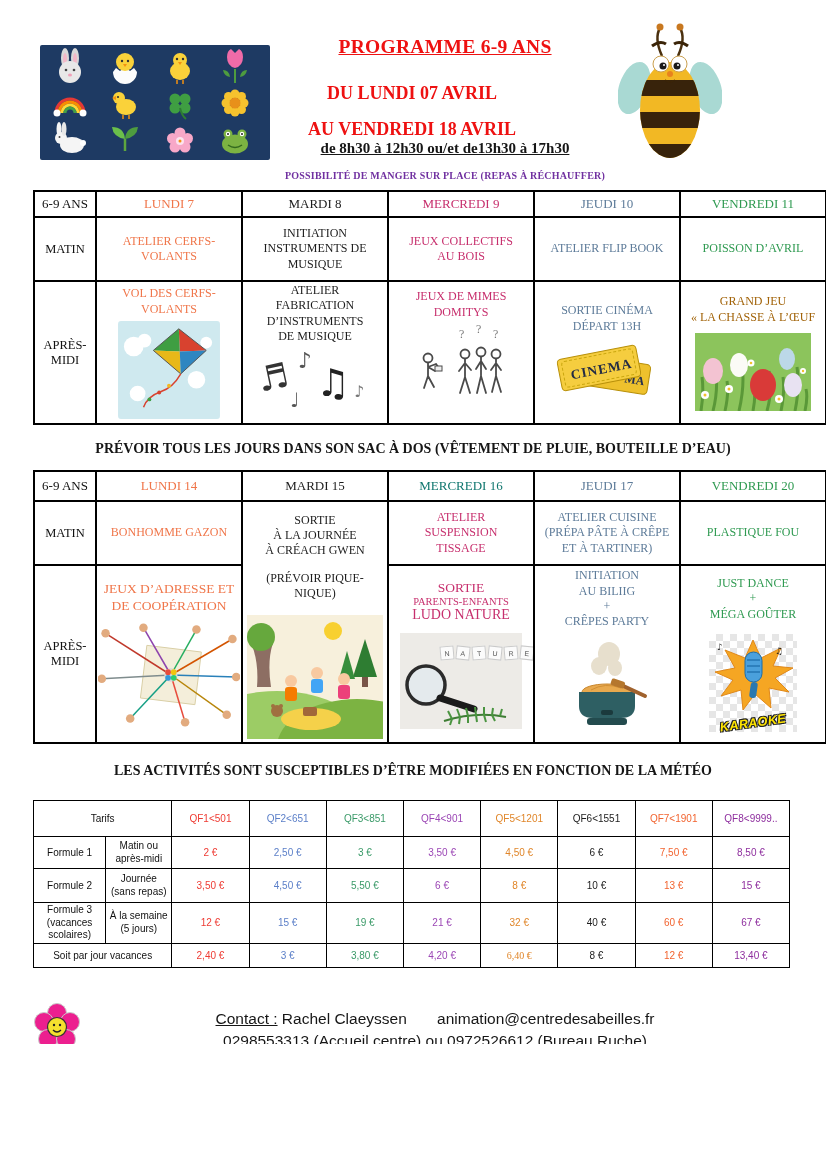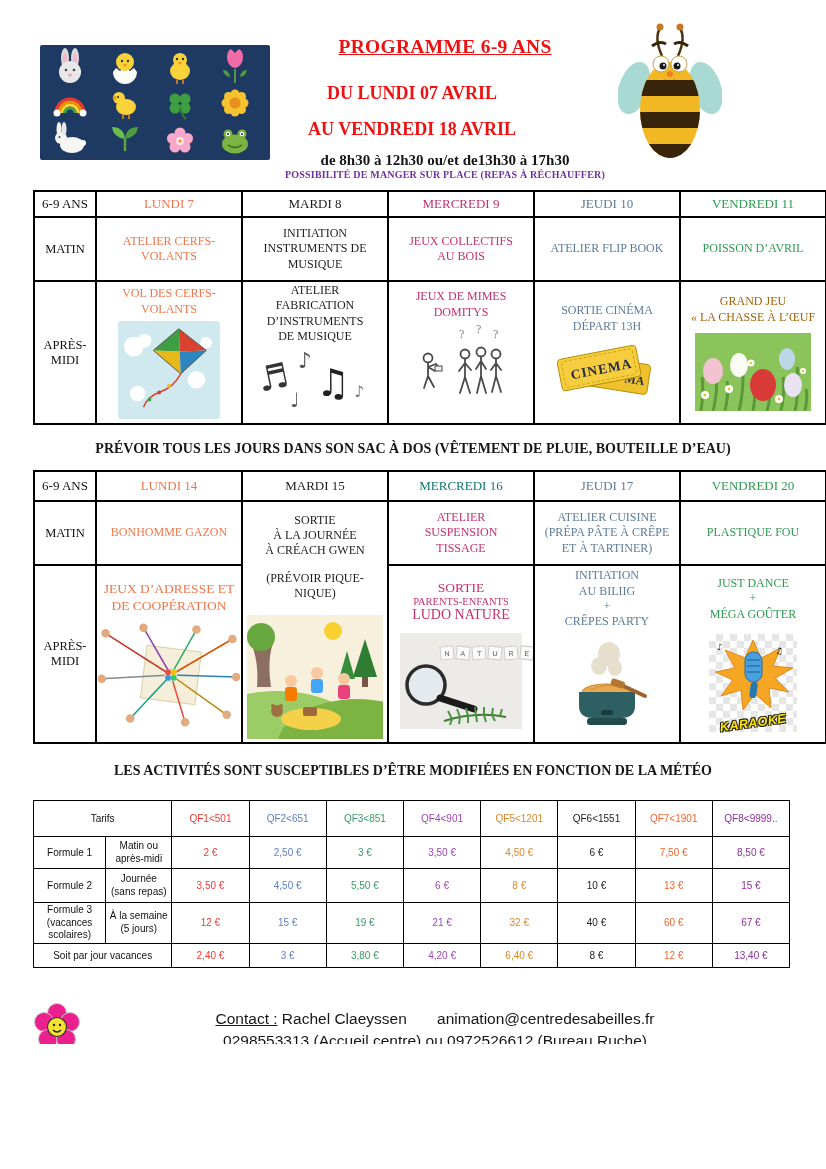--- a/index.html
+++ b/index.html
@@ -151,22 +151,22 @@
       <circle cx="202" cy="89" r="2.2" fill="#fff"></circle>
     <circle cx="188" cy="89" r="1" fill="#222"></circle>
       <circle cx="202" cy="89" r="1" fill="#222"></circle>
     <path d="M188,100 q7,5 14,0" stroke="#33691e" stroke-width="1.5" fill="none"></path>
   </svg>
 
   <div class="abs hdrblock">
     <div class="title" style="color: rgb(238, 17, 17);">PROGRAMME 6-9 ANS</div>
     <div class="dline" style="margin-top: 25px; color: rgb(238, 17, 17);">DU LUNDI 07 AVRIL</div>
     <div class="dline" style="margin-top: 15px; color: rgb(238, 17, 17);">AU VENDREDI 18 AVRIL</div>
-    <div class="hours" style="margin-top:12px;">de  8h30 à 12h30 ou/et de13h30 à 17h30</div>
-    <div class="meal" style="color: rgb(112, 48, 160); font-family: Liberation Serif, serif;">POSSIBILITÉ DE MANGER SUR PLACE (REPAS À RÉCHAUFFER)</div>
+    <div class="hours" style="text-decoration:underline;">de  8h30 à 12h30 ou/et de13h30 à 17h30</div>
+    <div class="meal" style="margin-top: 13px; color: rgb(112, 48, 160); font-family: Liberation Serif, serif;">POSSIBILITÉ DE MANGER SUR PLACE (REPAS À RÉCHAUFFER)</div>
   </div>
 
   <svg class="abs" style="left:618px;top:22px;" width="104" height="140" viewBox="0 0 104 140">
     <defs>
         <clipPath id="beebody">
           <ellipse cx="52" cy="88" rx="30" ry="48"></ellipse>
         </clipPath>
       </defs>
     <path d="M44,34 Q36,16 42,6" stroke="#4a300e" stroke-width="2.5" fill="none"></path>
       <circle cx="42" cy="5" r="3.5" fill="#c87820"></circle>
@@ -596,21 +596,21 @@
       <td class="price" style="color: rgb(28, 28, 28);">40 €</td>
       <td class="price" style="color: rgb(242, 100, 48);">60 €</td>
       <td class="price" style="color: rgb(142, 46, 158);">67 €</td>
     </tr>
     <tr style="height:24px;">
       <td colspan="2">Soit par jour vacances</td>
       <td class="price" style="color: rgb(238, 59, 51);">2,40 €</td>
       <td class="price" style="color: rgb(91, 127, 200);">3 €</td>
       <td class="price" style="color: rgb(58, 154, 104);">3,80 €</td>
       <td class="price" style="color: rgb(155, 70, 181);">4,20 €</td>
-      <td class="price" style="color: rgb(224, 134, 42);">6,40 €</td>
+      <td class="price" style="color: rgb(224, 134, 42); font-family: Liberation Serif, serif;">6,40 €</td>
       <td class="price" style="color: rgb(28, 28, 28);">8 €</td>
       <td class="price" style="color: rgb(242, 100, 48);">12 €</td>
       <td class="price" style="color: rgb(142, 46, 158);">13,40 €</td>
     </tr>
   </tbody>
     </table>
 
   <svg class="abs" style="left:34px;top:1002px;" width="46" height="50" viewBox="0 0 46 50">
     <g fill="#ec1f8f" stroke="#c9c9c9" stroke-width="1">
       <circle cx="23" cy="11" r="9.5"></circle>

